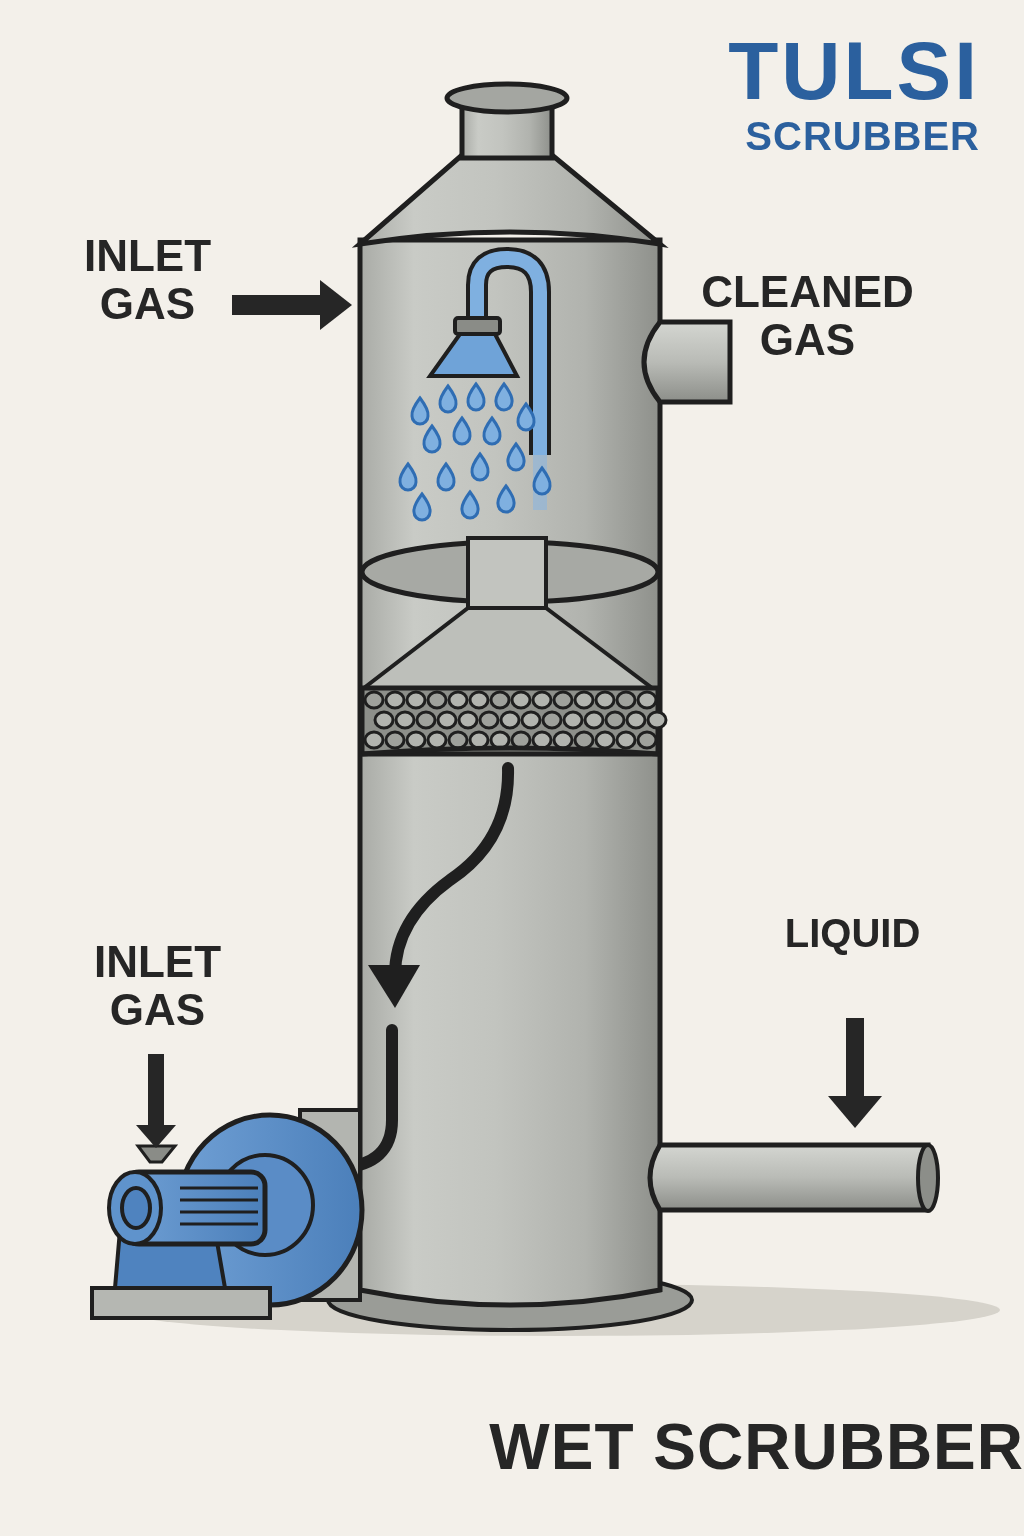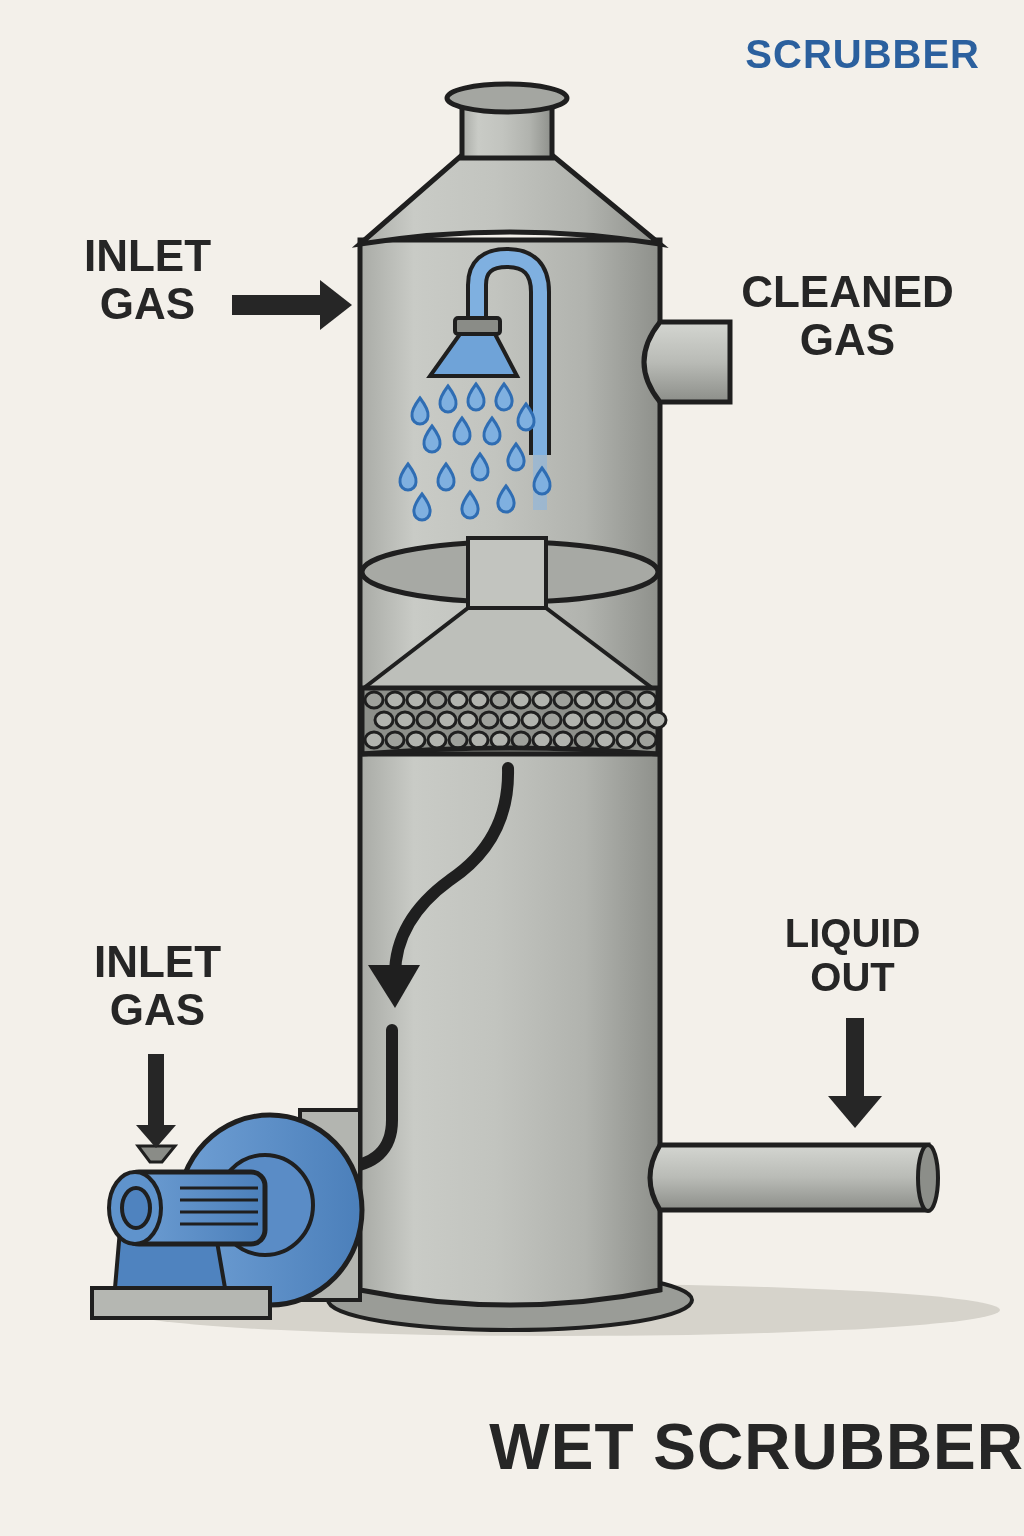--- a/index.html
+++ b/index.html
@@ -1,19 +1,19 @@
 <!DOCTYPE html>
 <html><head>
 <meta charset="utf-8">
 <style>
   html, body { margin:0; padding:0; }
   body { width:1024px; height:1536px; background:#f3f0ea; position:relative; overflow:hidden; font-family:"Liberation Sans", sans-serif; }
   .lbl { position:absolute; font-family:"Liberation Sans", sans-serif; font-weight:bold; color:#262626; text-align:center; line-height:1.1; }
   .lbl-inlet-top { left:60px; top:232px; width:175px; font-size:44px; }
-  .lbl-cleaned { left:720px; top:268px; width:255px; font-size:44px; }
+  .lbl-cleaned { left:680px; top:268px; width:255px; font-size:44px; }
   .lbl-inlet-bot { left:70px; top:938px; width:175px; font-size:44px; }
   .lbl-liquid { left:745px; top:905px; width:215px; font-size:40px;margin-top:6px; }
   .brand { position:absolute; right:44px; top:30px; text-align:right; color:#2b609e; font-weight:bold; font-family:"Liberation Sans", sans-serif; }
   .brand .b1 { font-size:82px; letter-spacing:3px; line-height:1; display:block; }
   .brand .b2 { font-size:40px; line-height:1.2; display:block; letter-spacing:1px; }
   .title { position:absolute; left:0; width:1024px; top:1410px; text-align:right; font-size:64px; font-weight:bold; color:#262626; letter-spacing:1px; }
   svg.diagram { position:absolute; left:0; top:0; }
 </style>
 </head>
 <body>
@@ -162,33 +162,33 @@
     <rect x="148" y="1054" width="16" height="80" fill="#262626"></rect>
     <path d="M136 1125 L176 1125 L156 1148 Z" fill="#262626"></path>
   </g>
   <g>
     <rect x="846" y="1018" width="18" height="82" fill="#262626"></rect>
     <path d="M828 1096 L882 1096 L855 1128 Z" fill="#262626"></path>
   </g>
 </svg>
 
 <div class="brand">
+  <span class="b1">TULSI</span>
   <span class="b2">SCRUBBER</span>
 </div>
 
 <div class="lbl lbl-inlet-top">
   <div>INLET</div>
   <div>GAS</div>
 </div>
 <div class="lbl lbl-cleaned">
   <div>CLEANED</div>
   <div>GAS</div>
 </div>
 <div class="lbl lbl-inlet-bot">
   <div>INLET</div>
   <div>GAS</div>
 </div>
 <div class="lbl lbl-liquid">
   <div>LIQUID</div>
-  <div>OUT</div>
 </div>
 
 <div class="title">WET SCRUBBER</div>
 
 </body></html>

